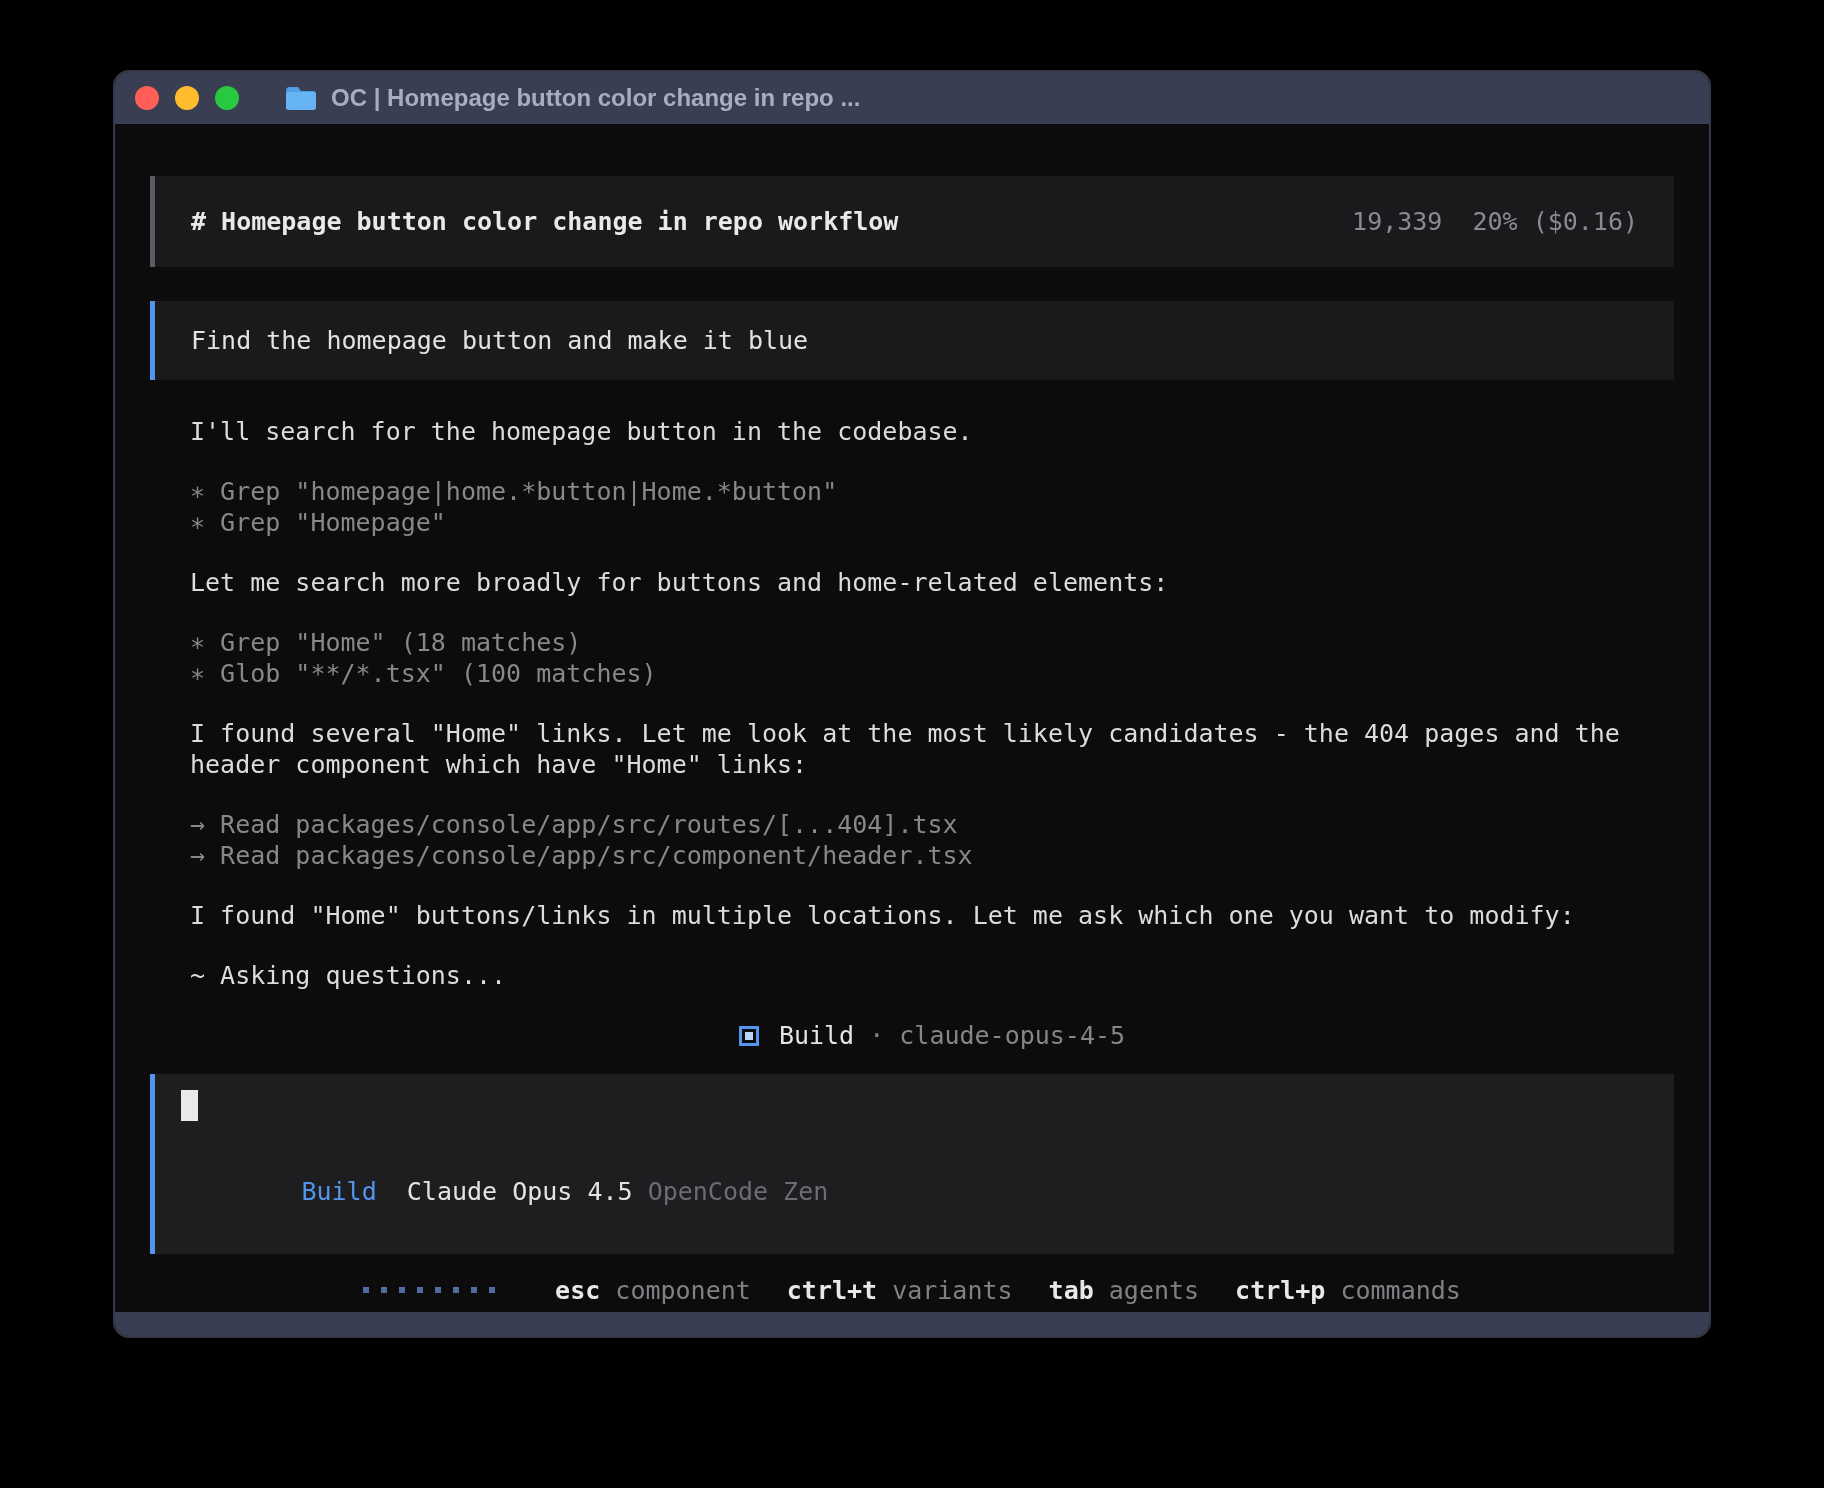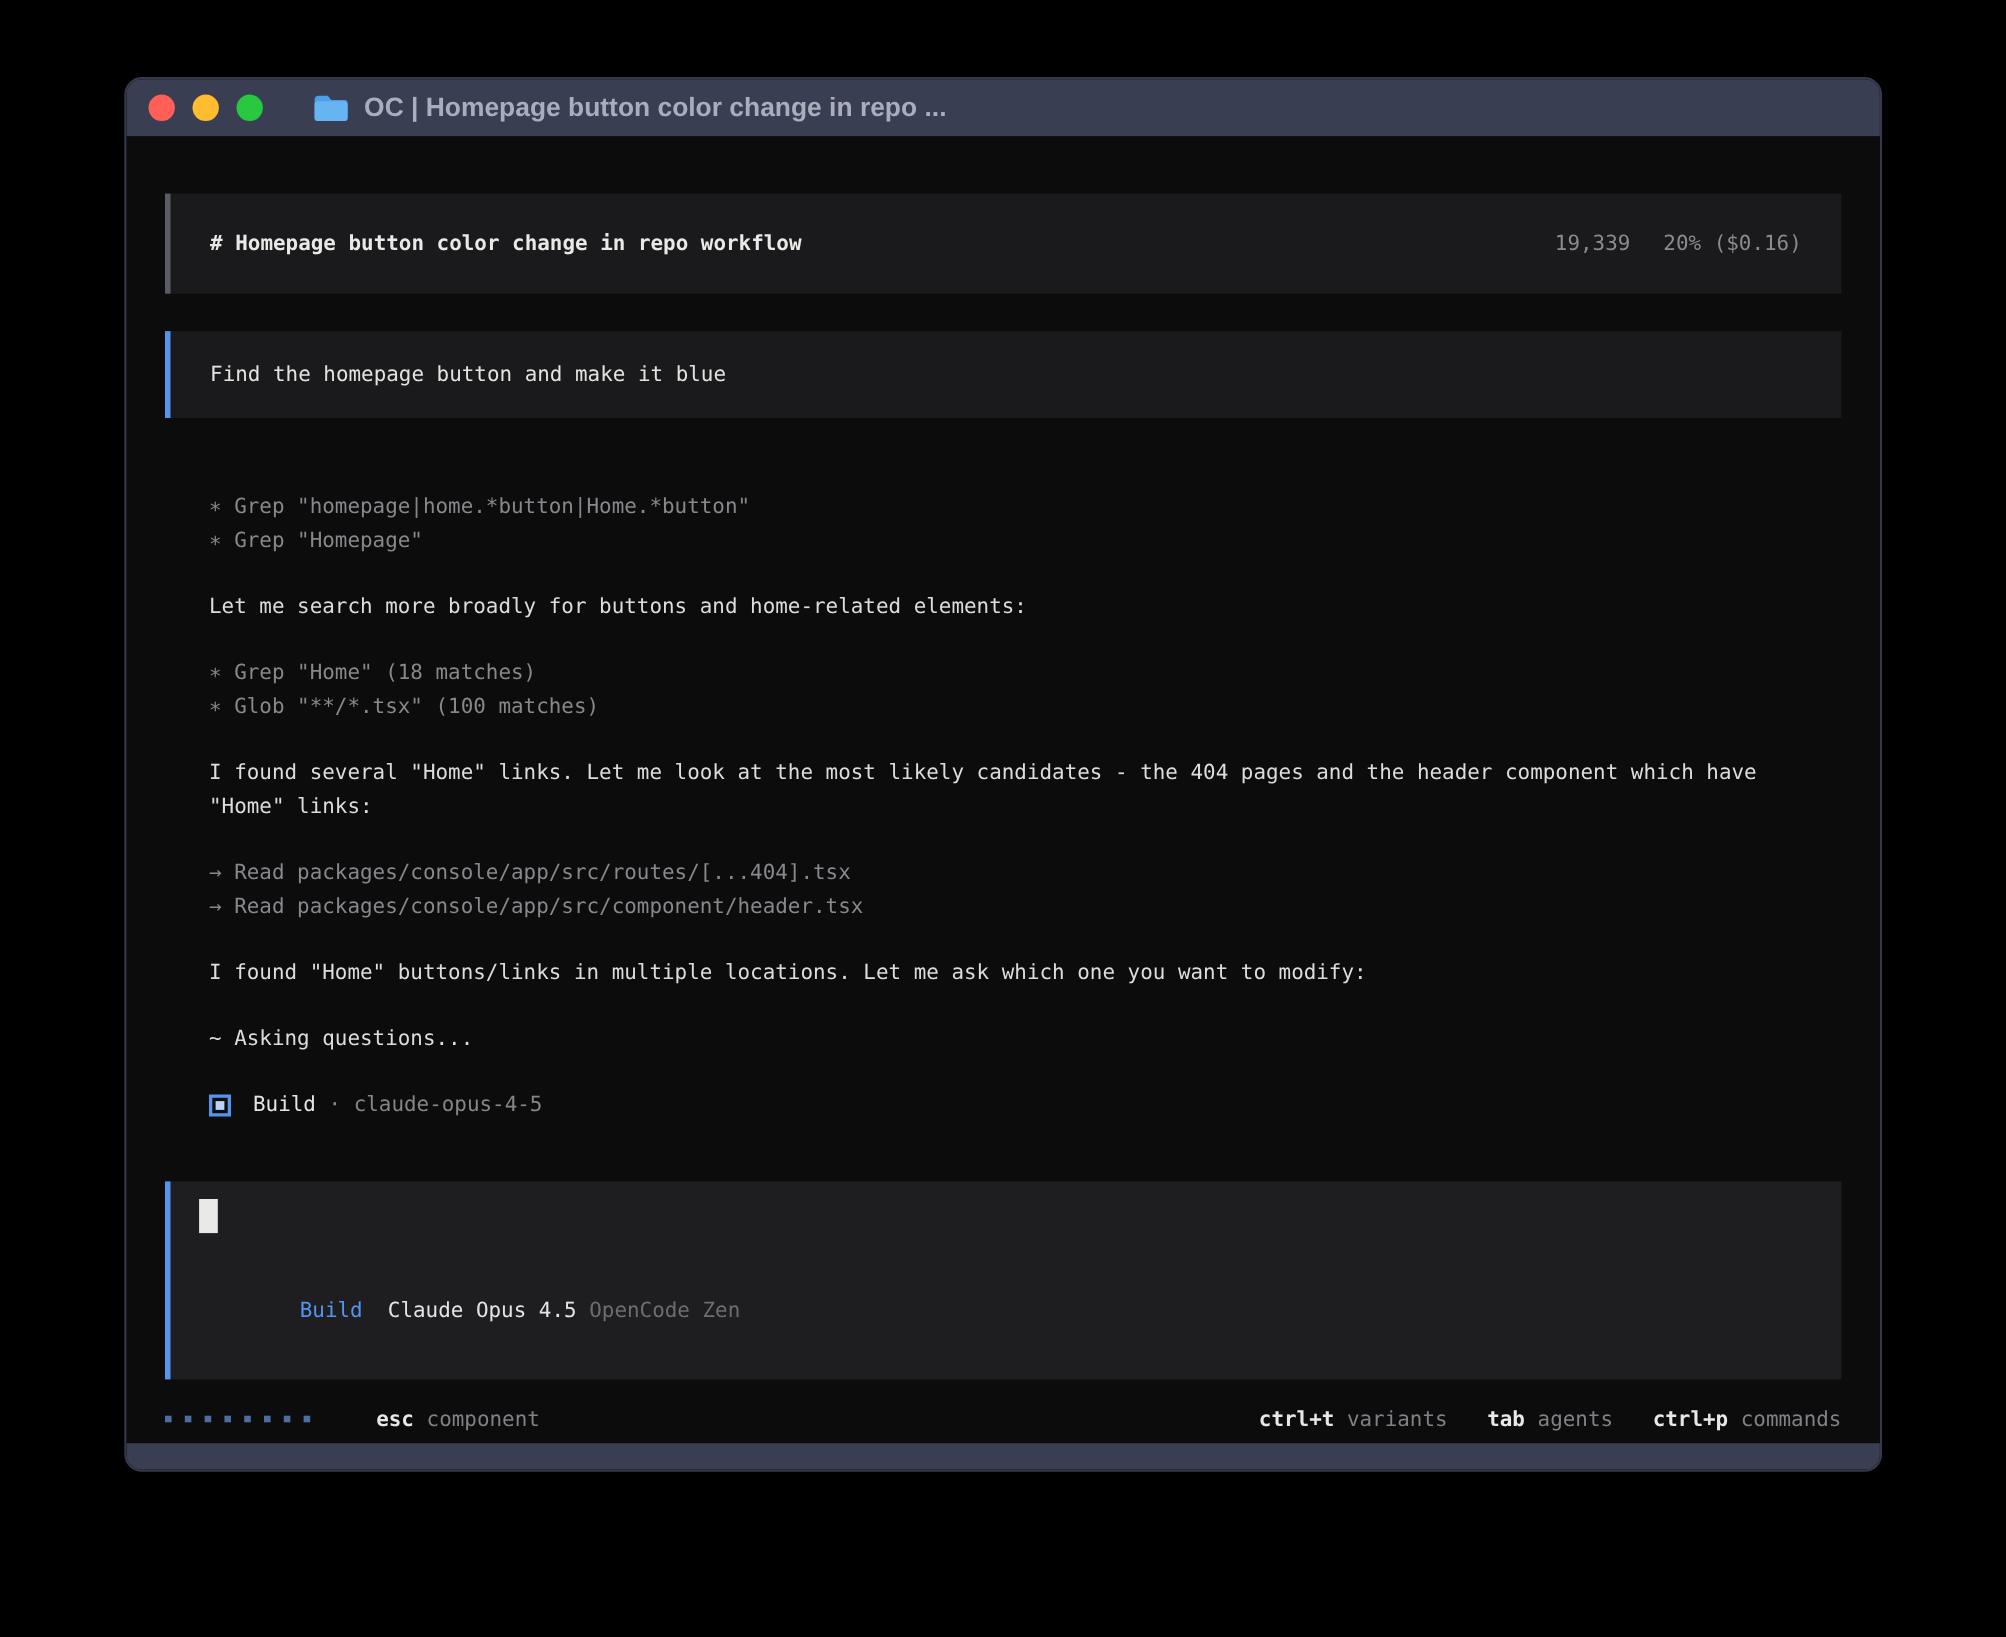--- a/index.html
+++ b/index.html
@@ -34,21 +34,21 @@
     white-space: nowrap;
   }
 
   
   .content {
     flex: 1 1 auto;
     background: #0c0c0d;
     padding: 52px 35px 0 35px;
     display: flex; flex-direction: column;
     overflow: hidden;
-    font-size: 19px; line-height: 31px;
+    font-size: 25px; line-height: 31px; align-items: center;
   }
 
   .block {
     width: 100%;
     background: #1a1a1c;
     border-left: 5px solid #5394ec;
     padding: 0 36px;
     display: flex; align-items: center;
   }
   .header-block {
@@ -135,20 +135,21 @@
     <div class="block header-block">
       <span class="header-title"># Homepage button color change in repo workflow</span>
       <span class="header-stats"><span>19,339</span><span class="stat-gap"></span><span>20% ($0.16)</span></span>
     </div>
 
     <div class="block user-block">
       <span>Find the homepage button and make it blue</span>
     </div>
 
     <div class="transcript">
+        <div class="line text">I'll search for the homepage button in the codebase.</div>
         <div class="line tool gap">∗ Grep "homepage|home.*button|Home.*button"</div>
         <div class="line tool">∗ Grep "Homepage"</div>
         <div class="line text gap">Let me search more broadly for buttons and home-related elements:</div>
         <div class="line tool gap">∗ Grep "Home" (18 matches)</div>
         <div class="line tool">∗ Glob "**/*.tsx" (100 matches)</div>
         <div class="line text gap">I found several "Home" links. Let me look at the most likely candidates - the 404 pages and the header component which have "Home" links:</div>
         <div class="line tool gap">→ Read packages/console/app/src/routes/[...404].tsx</div>
         <div class="line tool">→ Read packages/console/app/src/component/header.tsx</div>
         <div class="line text gap">I found "Home" buttons/links in multiple locations. Let me ask which one you want to modify:</div>
         <div class="line text gap">~ Asking questions...</div>

